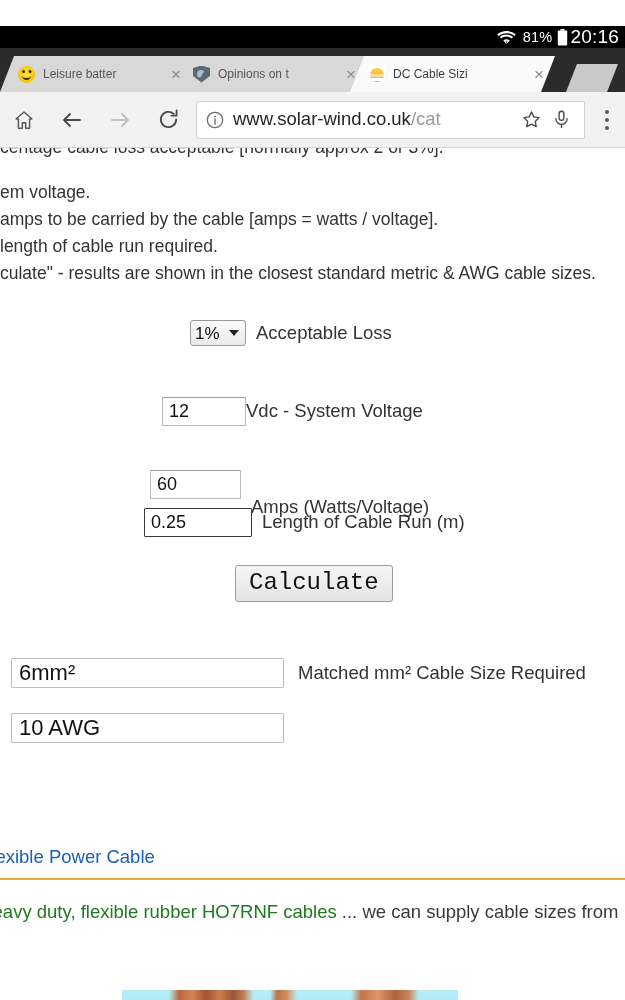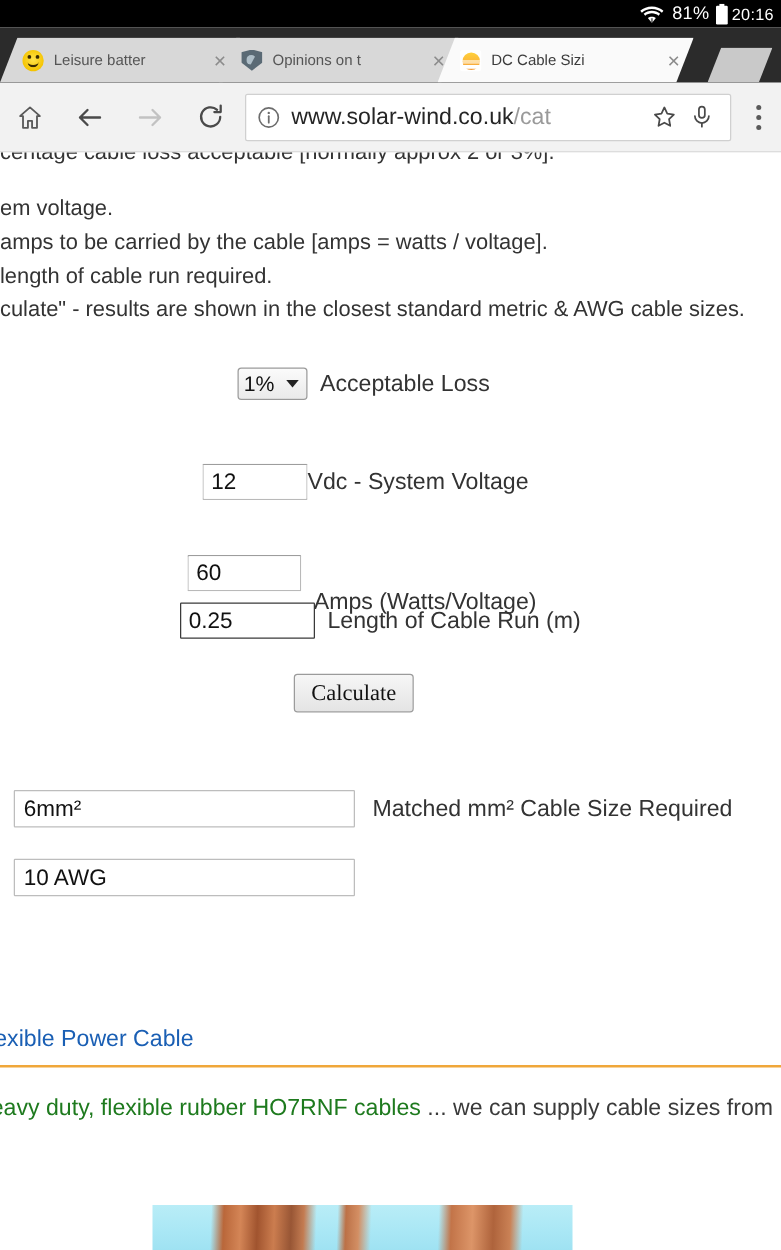--- a/index.html
+++ b/index.html
@@ -16,26 +16,27 @@
   #status-bar {
     height: 22px;
     background: #000000;
     color: #ffffff;
     display: flex;
     align-items: center;
     justify-content: flex-end;
     padding-right: 6px;
     font-size: 14px;
     letter-spacing: 0.2px;
+    margin-top: 26px;
   }
   #status-bar .sb-item { display: flex; align-items: center; }
   .wifi-icon { margin-right: 7px; display:block; }
   .battery-icon { margin: 0 2px 0 5px; display:block; }
   #status-battery-pct { font-size: 14.5px; }
-  #status-clock { font-size: 13px; }
+  #status-clock { font-size: 19px; }
 
   
   #tab-strip {
     height: 44px;
     background: #2b2b2b;
     position: relative;
     overflow: hidden;
   }
   .tab {
     position: absolute;
@@ -265,33 +266,33 @@
     border-radius: 1px;
     padding: 0 6px;
     background: #ffffff;
     outline: none;
   }
   input.num-field.focused {
     border: 1px solid #3a3a3a;
   }
 
   button.calc-btn {
-    font-family: Liberation Serif, serif;
-    font-size: 18px;
+    font-family: Liberation Mono, monospace;
+    font-size: 24px;
     color: #111111;
     background: linear-gradient(180deg, #f6f6f6 0%, #e4e4e4 100%);
     border: 1px solid #9b9b9b;
     border-radius: 3px;
     padding: 5px 13px 6px 13px;
     line-height: 1;
   }
 
   input.result-field {
     font-family: "Liberation Sans", sans-serif;
-    font-size: 18px;
+    font-size: 22px;
     color: #111111;
     height: 30px;
     border: 1px solid #bdbdbd;
     border-radius: 1px;
     padding: 0 7px;
     background: #ffffff;
     outline: none;
   }
 
   #promo-link {

